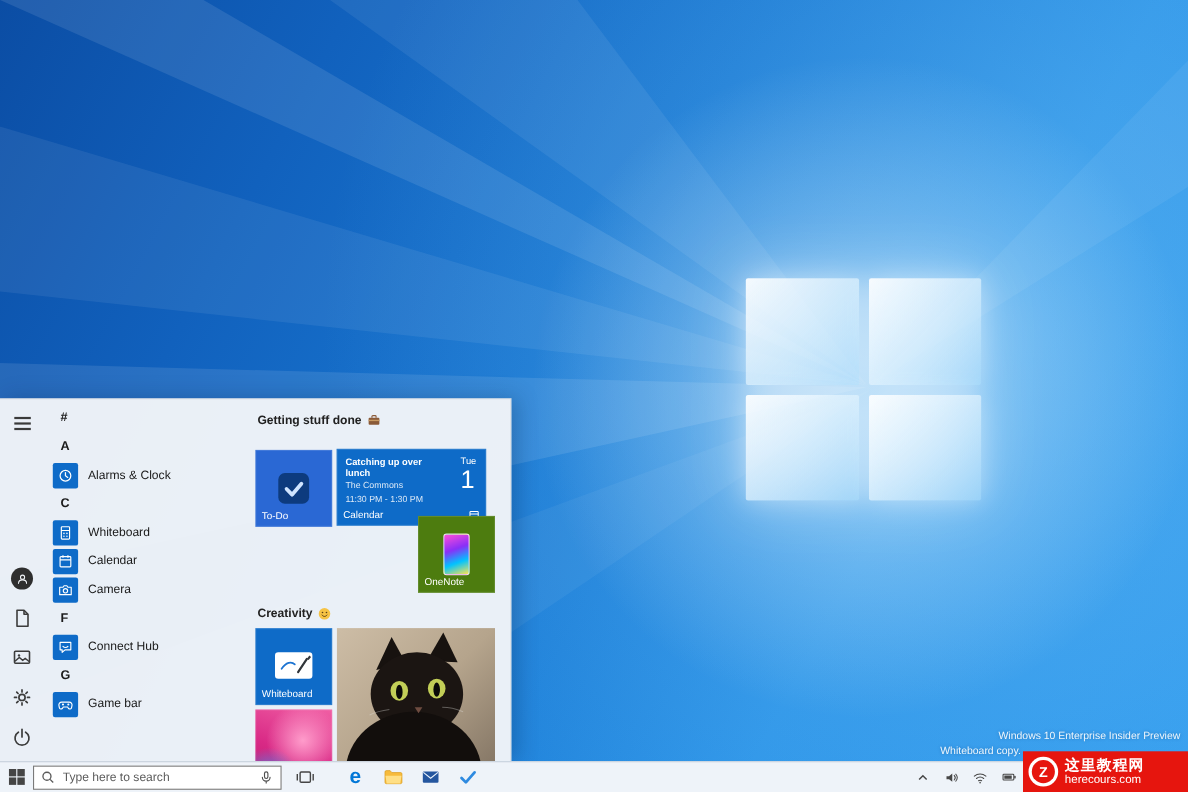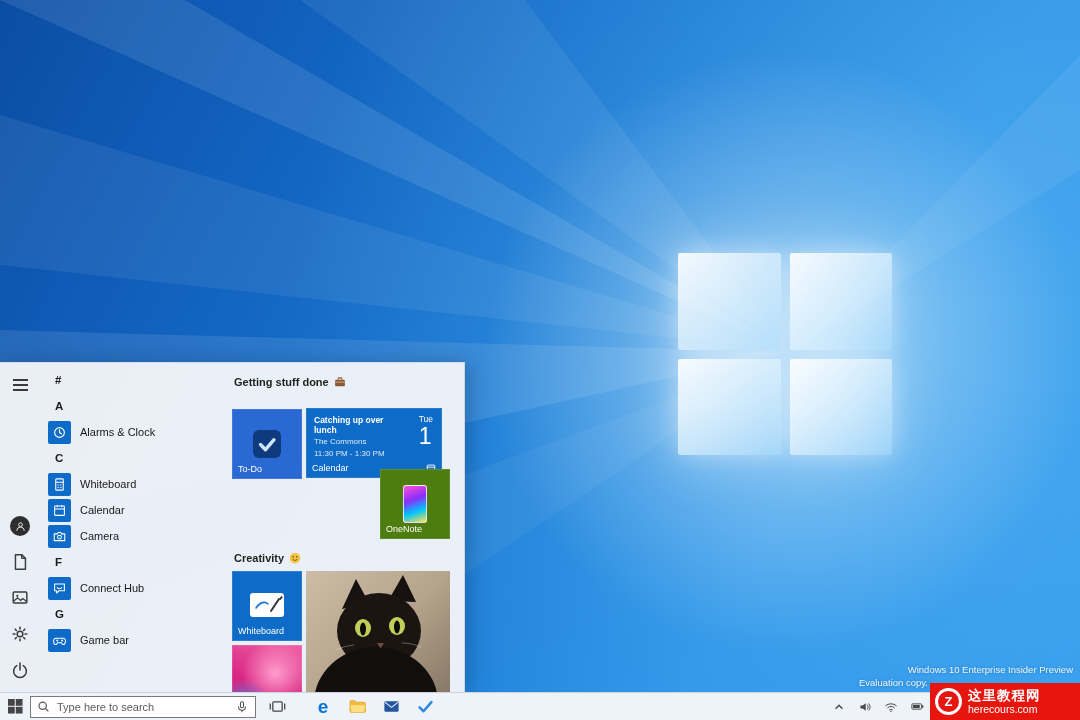--- a/index.html
+++ b/index.html
@@ -144,21 +144,21 @@
     <div class="beam beam-d"></div>
     <div class="beam beam-e"></div>
     <div class="beam beam-f"></div>
     <div class="win-logo">
       <div class="pane"></div>
       <div class="pane"></div>
       <div class="pane"></div>
       <div class="pane"></div>
     </div>
     <div class="watermark wm1">Windows 10 Enterprise Insider Preview</div>
-    <div class="watermark wm2">Evaluation copy.</div>
+    <div class="watermark wm2">Whiteboard copy.</div>
   </div>
 
   <div class="start-menu">
 
     <div class="rail">
       <button class="rail-btn">
         <span class="hamburger">
             <i></i>
             <i></i>
             <i></i>

